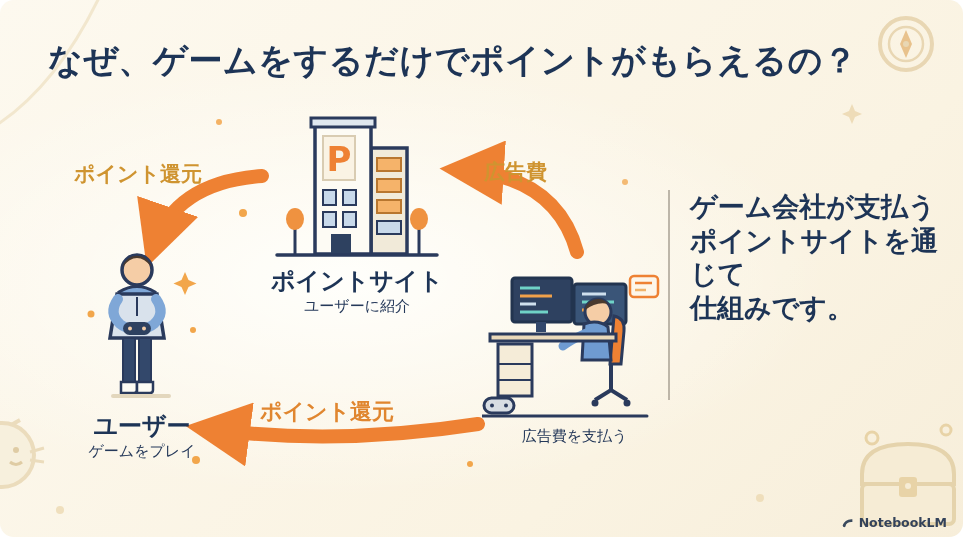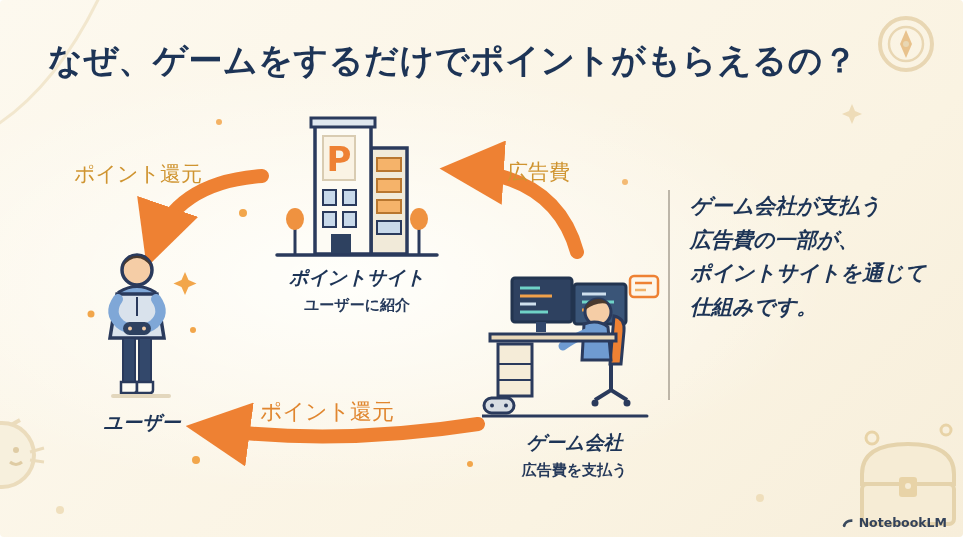--- a/index.html
+++ b/index.html
@@ -3,21 +3,21 @@
 <meta charset="utf-8">
 <style>
   * { margin: 0; padding: 0; box-sizing: border-box; }
   html, body { background: #ffffff; }
   body { font-family: "DejaVu Sans", "Liberation Sans", sans-serif; }
 
   .canvas {
     position: relative;
     width: 963px; height: 537px;
     margin: 0 auto;
-    border-radius: 4px;
+    border-radius: 14px;
     overflow: hidden;
     background:
       radial-gradient(ellipse at 36% 52%, rgba(255,255,252,.95) 0%, rgba(255,255,252,0) 55%),
       linear-gradient(135deg, #fdf9ef 0%, #faf3e2 70%, #f7eeda 100%);
   }
 
   .bg-decor, .arrows {
     position: absolute; inset: 0;
     width: 963px; height: 537px;
     pointer-events: none;
@@ -31,49 +31,47 @@
     color: #1d3456;
   }
 
   .node { position: absolute; text-align: center; }
   .node-point-site { left: 262px; top: 112px; width: 190px; }
   .node-user       { left: 62px;  top: 242px; width: 160px; }
   .node-game       { left: 482px; top: 272px; width: 185px; }
 
   .node-label {
     margin-top: 3px;
-    font-size: 19px; font-weight: 800; color: #1d3456; font-style: italic;
+    font-size: 24px; font-weight: 800; color: #1d3456;
   }
   .node-sub {
-    margin-top: 5px;
-    font-size: 15px; font-weight: 700; color: #25395a;
+    font-size: 15px; font-weight: 400; color: #25395a;
   }
 
   .arrow-label {
     position: absolute;
-    font-weight: 400;
+    font-weight: 700;
     white-space: nowrap;
   }
   .lbl-return-top   { left: 74px;  top: 160px; font-size: 21px; color: #cf9430; }
-  .lbl-adfee        { left: 507px; top: 158px; font-size: 21px; color: #cf9430; }
+  .lbl-adfee        { left: 484px; top: 158px; font-size: 21px; color: #cf9430; }
   .lbl-return-bottom{ left: 260px; top: 397px; font-size: 22px; color: #e0862f; }
 
   .divider {
     position: absolute; left: 668px; top: 190px;
     width: 2px; height: 210px;
     background: #a8a093; opacity: .75;
   }
 
   .explain {
     position: absolute; left: 690px; top: 190px;
     width: 260px;
-    font-size: 21px; font-weight: 700;
+    font-size: 27px; font-weight: 700;
     line-height: 33.5px;
     color: #1d3456;
-    font-style: italic;
   }
 
   .brand {
     position: absolute; right: 16px; bottom: 7px;
     display: flex; align-items: center; gap: 5px;
     font-size: 12.5px; font-weight: 600; color: #33425a;
   }
 </style>
 </head>
 <body>
@@ -180,20 +178,21 @@
       <rect x="46" y="80" width="28" height="13" rx="6.5" fill="#2e4160"></rect>
       <circle cx="53" cy="86.5" r="2" fill="#f5cda6"></circle>
       <circle cx="67" cy="86.5" r="2" fill="#f5cda6"></circle>
       <path d="M46 96 h12 v44 h-12 z" fill="#33486b" stroke="#2a3a5c" stroke-width="2"></path>
       <path d="M62 96 h12 v44 h-12 z" fill="#33486b" stroke="#2a3a5c" stroke-width="2"></path>
       <path d="M44 140 h16 v8 q0 3 -3 3 h-13 z" fill="#fdfbf4" stroke="#2a3a5c" stroke-width="2.5"></path>
       <path d="M60 140 h16 v8 q0 3 -3 3 h-13 z" fill="#fdfbf4" stroke="#2a3a5c" stroke-width="2.5"></path>
       <line x1="36" y1="154" x2="92" y2="154" stroke="#e3d7bd" stroke-width="4" stroke-linecap="round"></line>
     </svg>
     <div class="node-label">ユーザー</div>
+    <div class="node-sub">ゲームをプレイ</div>
   </div>
 
   <div class="node node-game">
     <svg viewBox="0 0 185 155" width="185" height="155" style="display:block;margin:0 auto;">
       <rect x="30" y="6" width="60" height="44" rx="3" fill="#2e4160" stroke="#22344f" stroke-width="3"></rect>
       <line x1="38" y1="16" x2="58" y2="16" stroke="#6fd3c7" stroke-width="3"></line>
       <line x1="38" y1="24" x2="70" y2="24" stroke="#f0a14a" stroke-width="3"></line>
       <line x1="38" y1="32" x2="54" y2="32" stroke="#cfe0ee" stroke-width="3"></line>
       <line x1="38" y1="40" x2="66" y2="40" stroke="#6fd3c7" stroke-width="3"></line>
       <rect x="54" y="50" width="10" height="10" fill="#33486b"></rect>
@@ -215,28 +214,26 @@
       <circle cx="145" cy="131" r="3.5" fill="#2a3a5c"></circle>
       <rect x="8" y="62" width="126" height="7" fill="#ead9ba" stroke="#2a3a5c" stroke-width="3"></rect>
       <rect x="16" y="72" width="34" height="52" fill="#f5ecd8" stroke="#2a3a5c" stroke-width="3"></rect>
       <line x1="16" y1="92" x2="50" y2="92" stroke="#2a3a5c" stroke-width="2"></line>
       <line x1="16" y1="108" x2="50" y2="108" stroke="#2a3a5c" stroke-width="2"></line>
       <rect x="2" y="126" width="30" height="15" rx="7.5" fill="#d7dde3" stroke="#2a3a5c" stroke-width="3"></rect>
       <circle cx="10" cy="133.5" r="2" fill="#2a3a5c"></circle>
       <circle cx="24" cy="133.5" r="2" fill="#2a3a5c"></circle>
       <line x1="0" y1="144" x2="165" y2="144" stroke="#2a3a5c" stroke-width="3" stroke-linecap="round"></line>
     </svg>
-    <div class="node-label">ゲーム会社</div>
     <div class="node-sub">広告費を支払う</div>
   </div>
 
   <div class="divider"></div>
   <div class="explain">
     <div>ゲーム会社が支払う</div>
-    <div>広告費の一部が、</div>
     <div>ポイントサイトを通じて</div>
     <div>仕組みです。</div>
   </div>
 
   <div class="brand">
     <svg viewBox="0 0 24 24" width="13" height="13">
       <path d="M3 18 Q7 5 21 6 L21 11 Q11 10 8 18 Z" fill="#3a4a5e"></path>
       <circle cx="6" cy="18" r="2.6" fill="#3a4a5e"></circle>
     </svg>
     <span>NotebookLM</span>

